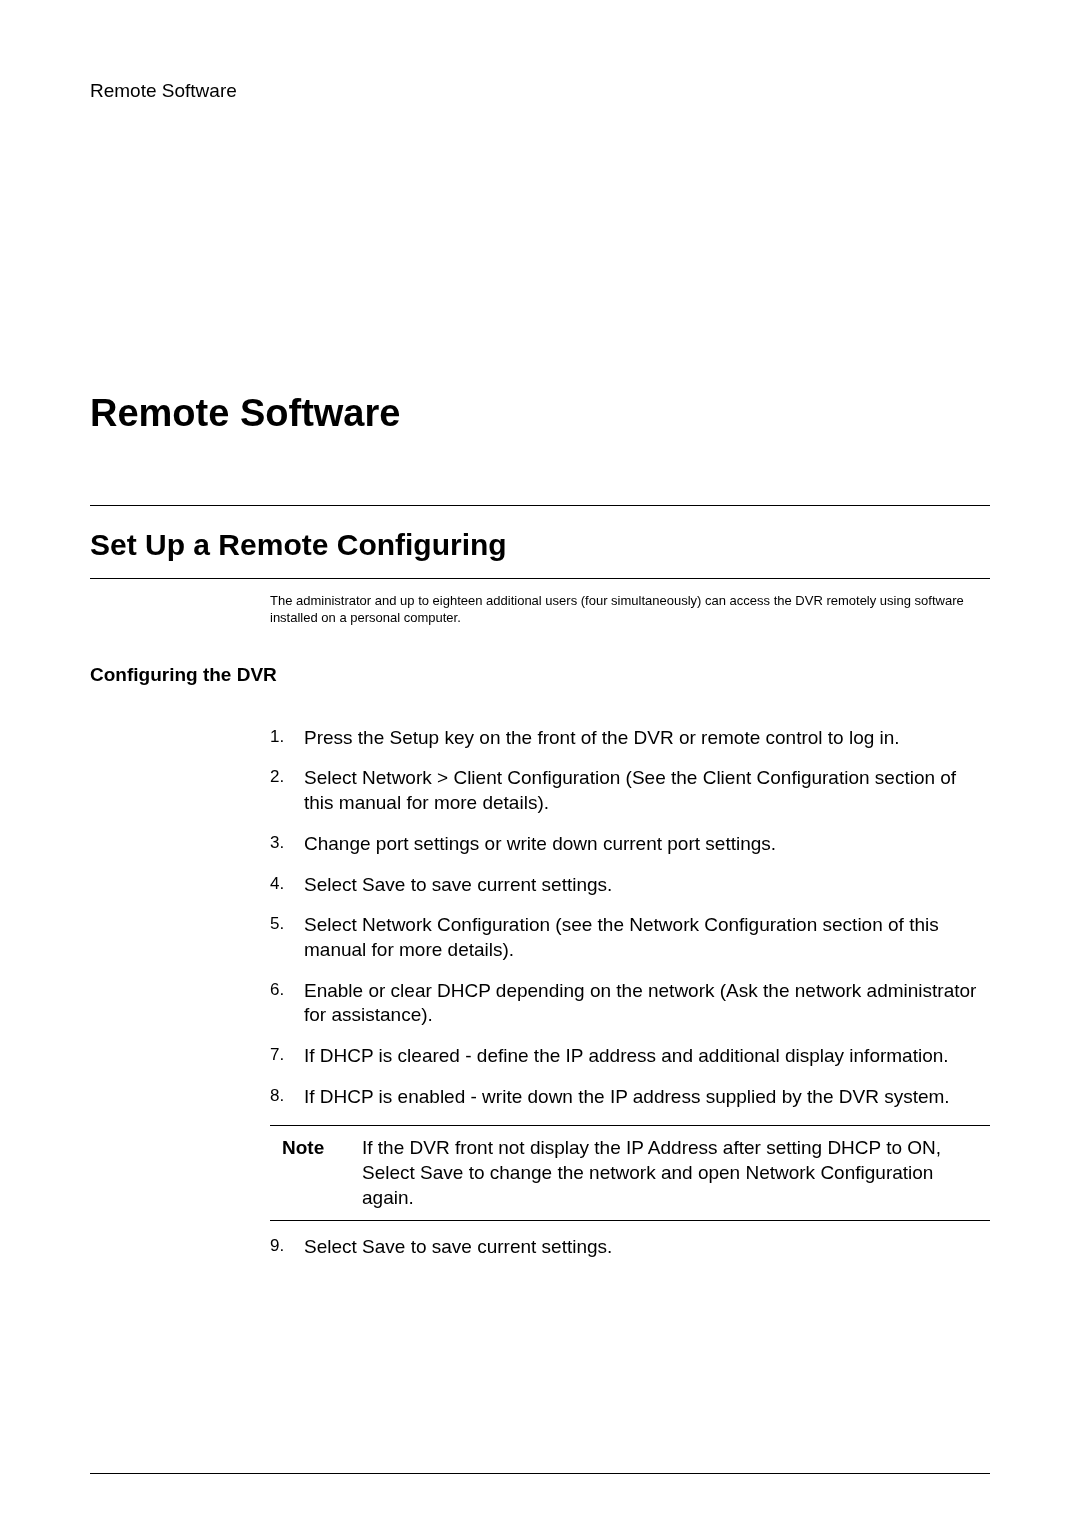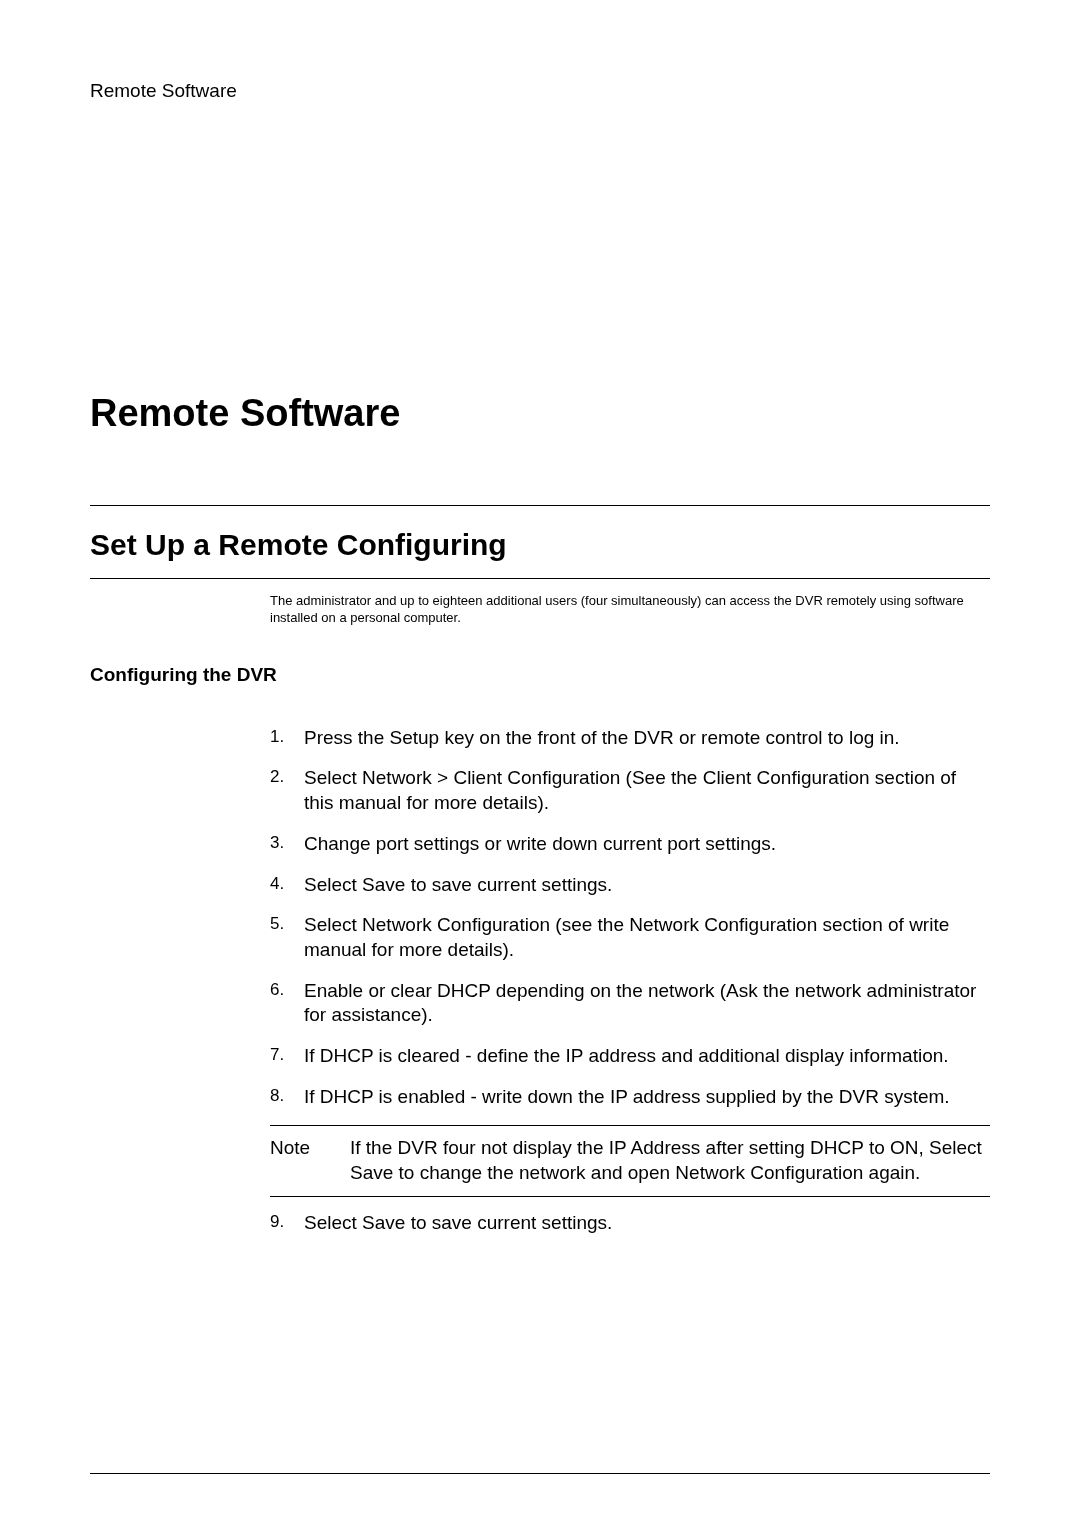--- a/index.html
+++ b/index.html
@@ -72,23 +72,24 @@
       border-top: 1.5px solid #000;
       border-bottom: 1.5px solid #000;
       padding: 10px 0;
       margin-top: 4px;
       margin-bottom: 14px;
       display: flex;
       font-size: 19px;
       line-height: 1.3;
     }
     .note-label {
-      font-weight: normal;
+      font-weight: bold;
       width: 80px;
       flex-shrink: 0;
+      margin-left: 12px;
     }
     .note-text {
       flex: 1;
     }
     .footer {
       position: absolute;
       bottom: 50px;
       left: 90px;
       right: 90px;
     }
@@ -127,39 +128,39 @@
   <div class="list-item">
     <span class="list-number">3.</span>
     <span class="list-text">Change port settings or write down current port settings.</span>
   </div>
   <div class="list-item">
     <span class="list-number">4.</span>
     <span class="list-text">Select Save to save current settings.</span>
   </div>
   <div class="list-item">
     <span class="list-number">5.</span>
-    <span class="list-text">Select Network Configuration (see the Network Configuration section of write manual for more details).</span>
+    <span class="list-text">Select Network Configuration (see the Network Configuration section of this manual for more details).</span>
   </div>
   <div class="list-item">
     <span class="list-number">6.</span>
     <span class="list-text">Enable or clear DHCP depending on the network (Ask the network administrator for assistance).</span>
   </div>
   <div class="list-item">
     <span class="list-number">7.</span>
     <span class="list-text">If DHCP is cleared - define the IP address and additional display information.</span>
   </div>
   <div class="list-item">
     <span class="list-number">8.</span>
     <span class="list-text">If DHCP is enabled - write down the IP address supplied by the DVR system.</span>
   </div>
 </div>
 
 <div class="note-block">
   <span class="note-label">Note</span>
-  <span class="note-text">If the DVR four not display the IP Address after setting DHCP to ON, Select Save to change the network and open Network Configuration again.</span>
+  <span class="note-text">If the DVR front not display the IP Address after setting DHCP to ON, Select Save to change the network and open Network Configuration again.</span>
 </div>
 
 <div class="numbered-list">
   <div class="list-item">
     <span class="list-number">9.</span>
     <span class="list-text">Select Save to save current settings.</span>
   </div>
 </div>
 
 <div class="footer">

